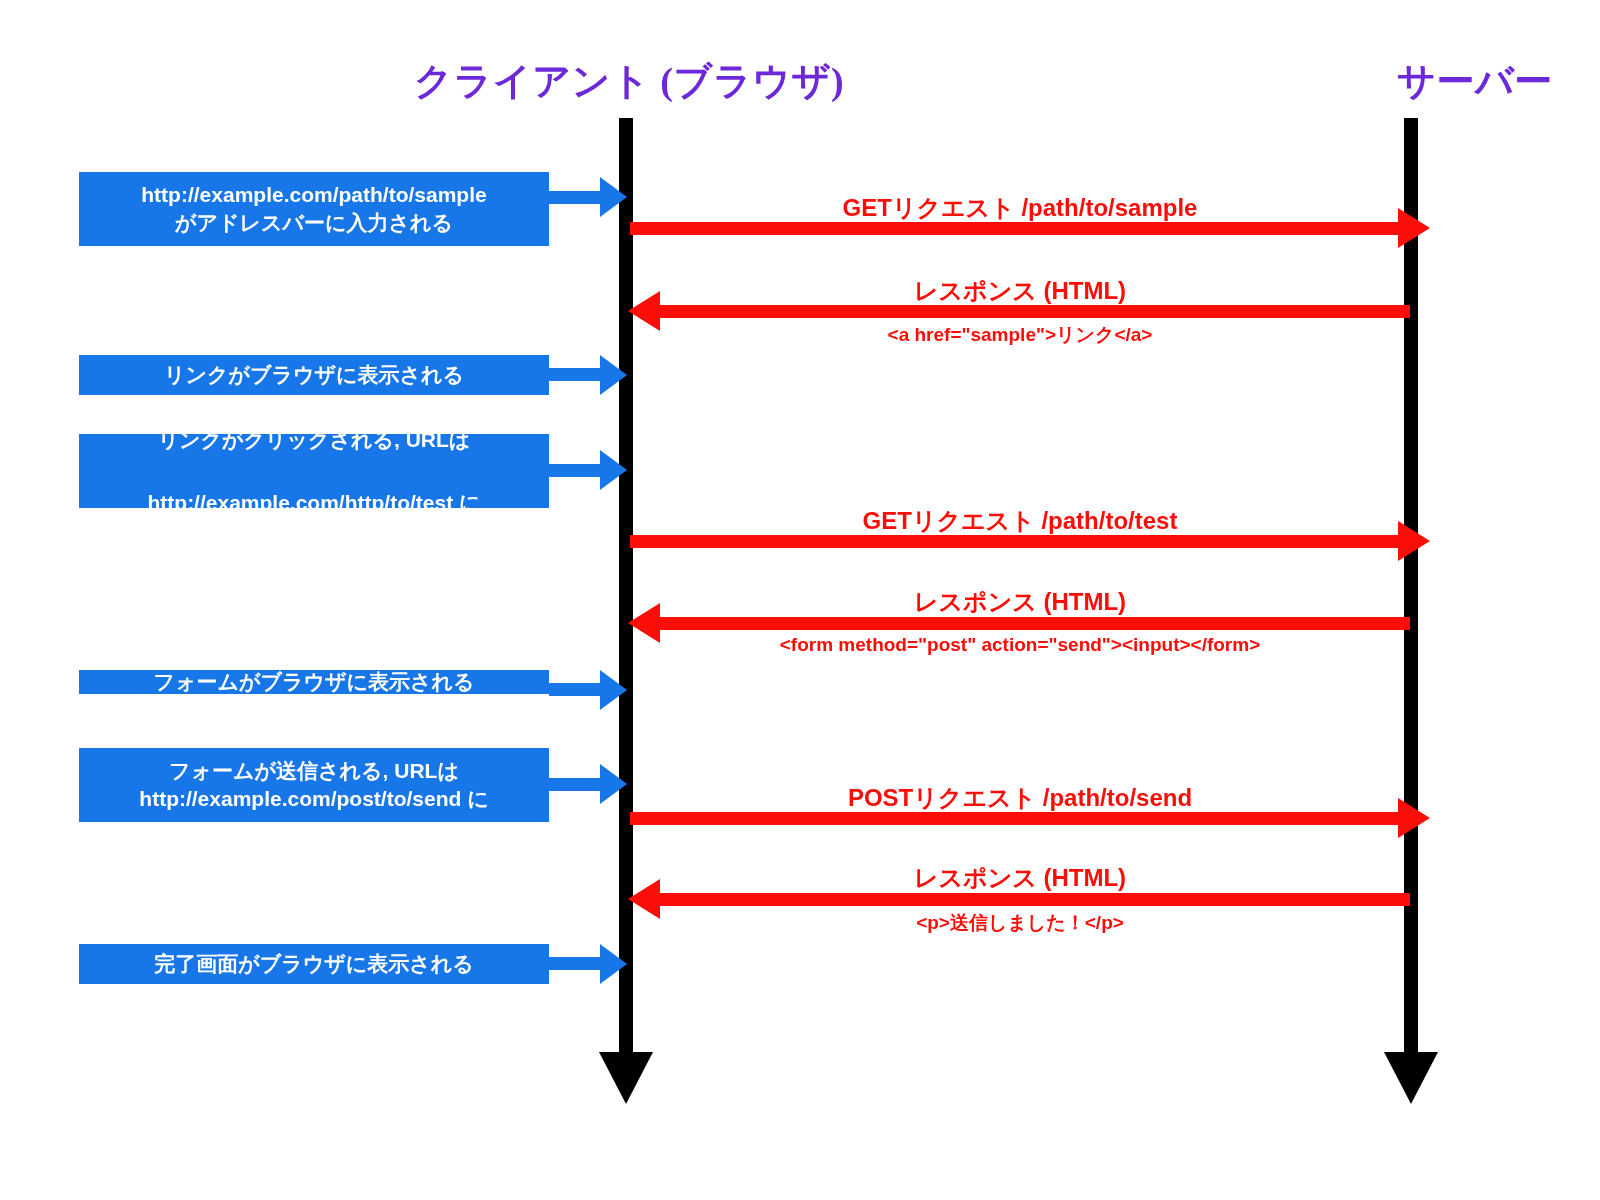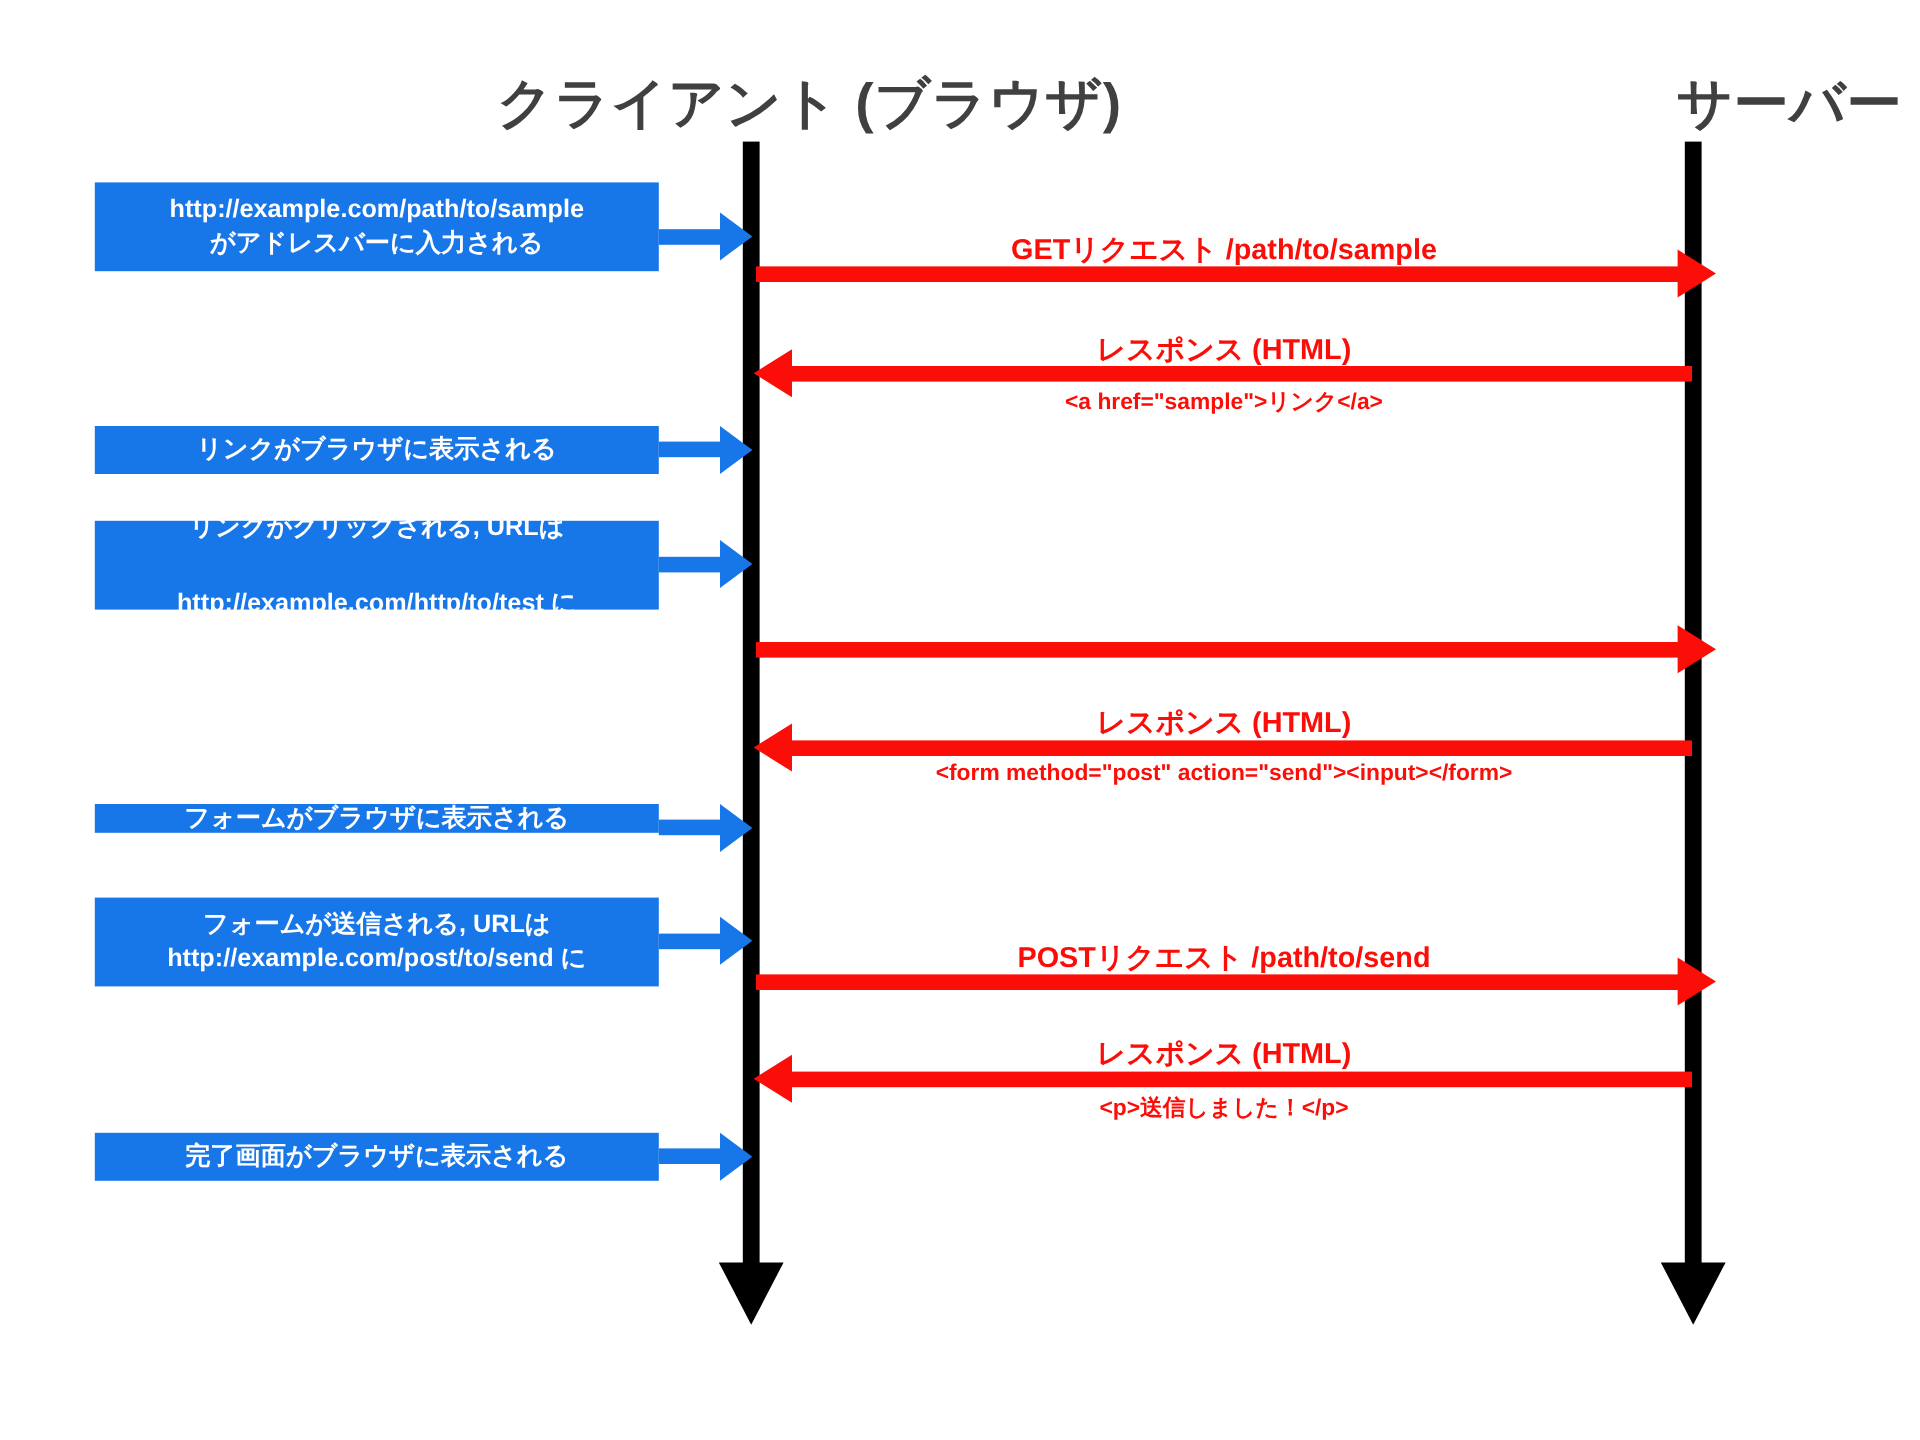--- a/index.html
+++ b/index.html
@@ -14,25 +14,26 @@
     position: relative;
     width: 1600px;
     height: 1200px;
     background: #ffffff;
     overflow: hidden;
   }
 
   
   .lifeline-title {
     position: absolute;
-    font-size: 46px;
-    font-weight: bold;
-    color: #404040;
+    font-size: 38px;
+    font-weight: bold;
+    color: #6d28d9;
     white-space: nowrap;
     letter-spacing: 0.5px;
+    font-family: Liberation Serif, serif;
   }
   #client-title { left: 414px; top: 56px; }
   #server-title { left: 1397px; top: 56px; }
 
   
   .lifeline {
     position: absolute;
     width: 14px;
     background: #000000;
     top: 118px;
@@ -132,21 +133,21 @@
 <div id="canvas">
 
   <div id="client-title" class="lifeline-title">クライアント (ブラウザ)</div>
   <div id="server-title" class="lifeline-title">サーバー</div>
 
   <div id="client-lifeline" class="lifeline"></div>
   <div id="client-lifeline-head" class="lifeline-arrowhead"></div>
   <div id="server-lifeline" class="lifeline"></div>
   <div id="server-lifeline-head" class="lifeline-arrowhead"></div>
 
-  <div class="event-box" style="top:152px; height:74px;">
+  <div class="event-box" style="top:172px; height:74px;">
     <span class="line">http://example.com/path/to/sample</span>
     <span class="line">がアドレスバーに入力される</span>
   </div>
   <div class="blue-arrow-shaft" style="top:191px;"></div>
   <div class="blue-arrow-head" style="top:177px;"></div>
 
   <div class="red-label" style="left:1020px; top:192px;">GETリクエスト /path/to/sample</div>
   <div class="red-shaft" style="left:630px; top:222px; width:780px;"></div>
   <div class="red-head right" style="left:1398px; top:208px;"></div>
 
@@ -161,20 +162,21 @@
   <div class="blue-arrow-shaft" style="top:368px;"></div>
   <div class="blue-arrow-head" style="top:355px;"></div>
 
   <div class="event-box" style="top:434px; height:74px;gap:35px;">
     <span class="line">リンクがクリックされる, URLは</span>
     <span class="line">http://example.com/http/to/test に</span>
   </div>
   <div class="blue-arrow-shaft" style="top:464px;"></div>
   <div class="blue-arrow-head" style="top:450px;"></div>
 
+  <div class="red-label" style="left:1020px; top:505px;">GETリクエスト /path/to/test</div>
   <div class="red-shaft" style="left:630px; top:535px; width:780px;"></div>
   <div class="red-head right" style="left:1398px; top:521px;"></div>
 
   <div class="red-label" style="left:1020px; top:586px;">レスポンス (HTML)</div>
   <div class="red-shaft" style="left:660px; top:617px; width:750px;"></div>
   <div class="red-head left" style="left:628px; top:603px;"></div>
   <div class="red-sublabel" style="left:1020px; top:634px;">&lt;form method="post" action="send"&gt;&lt;input&gt;&lt;/form&gt;</div>
 
   <div class="event-box" style="top:670px; height:24px;">
     <span class="line">フォームがブラウザに表示される</span>

